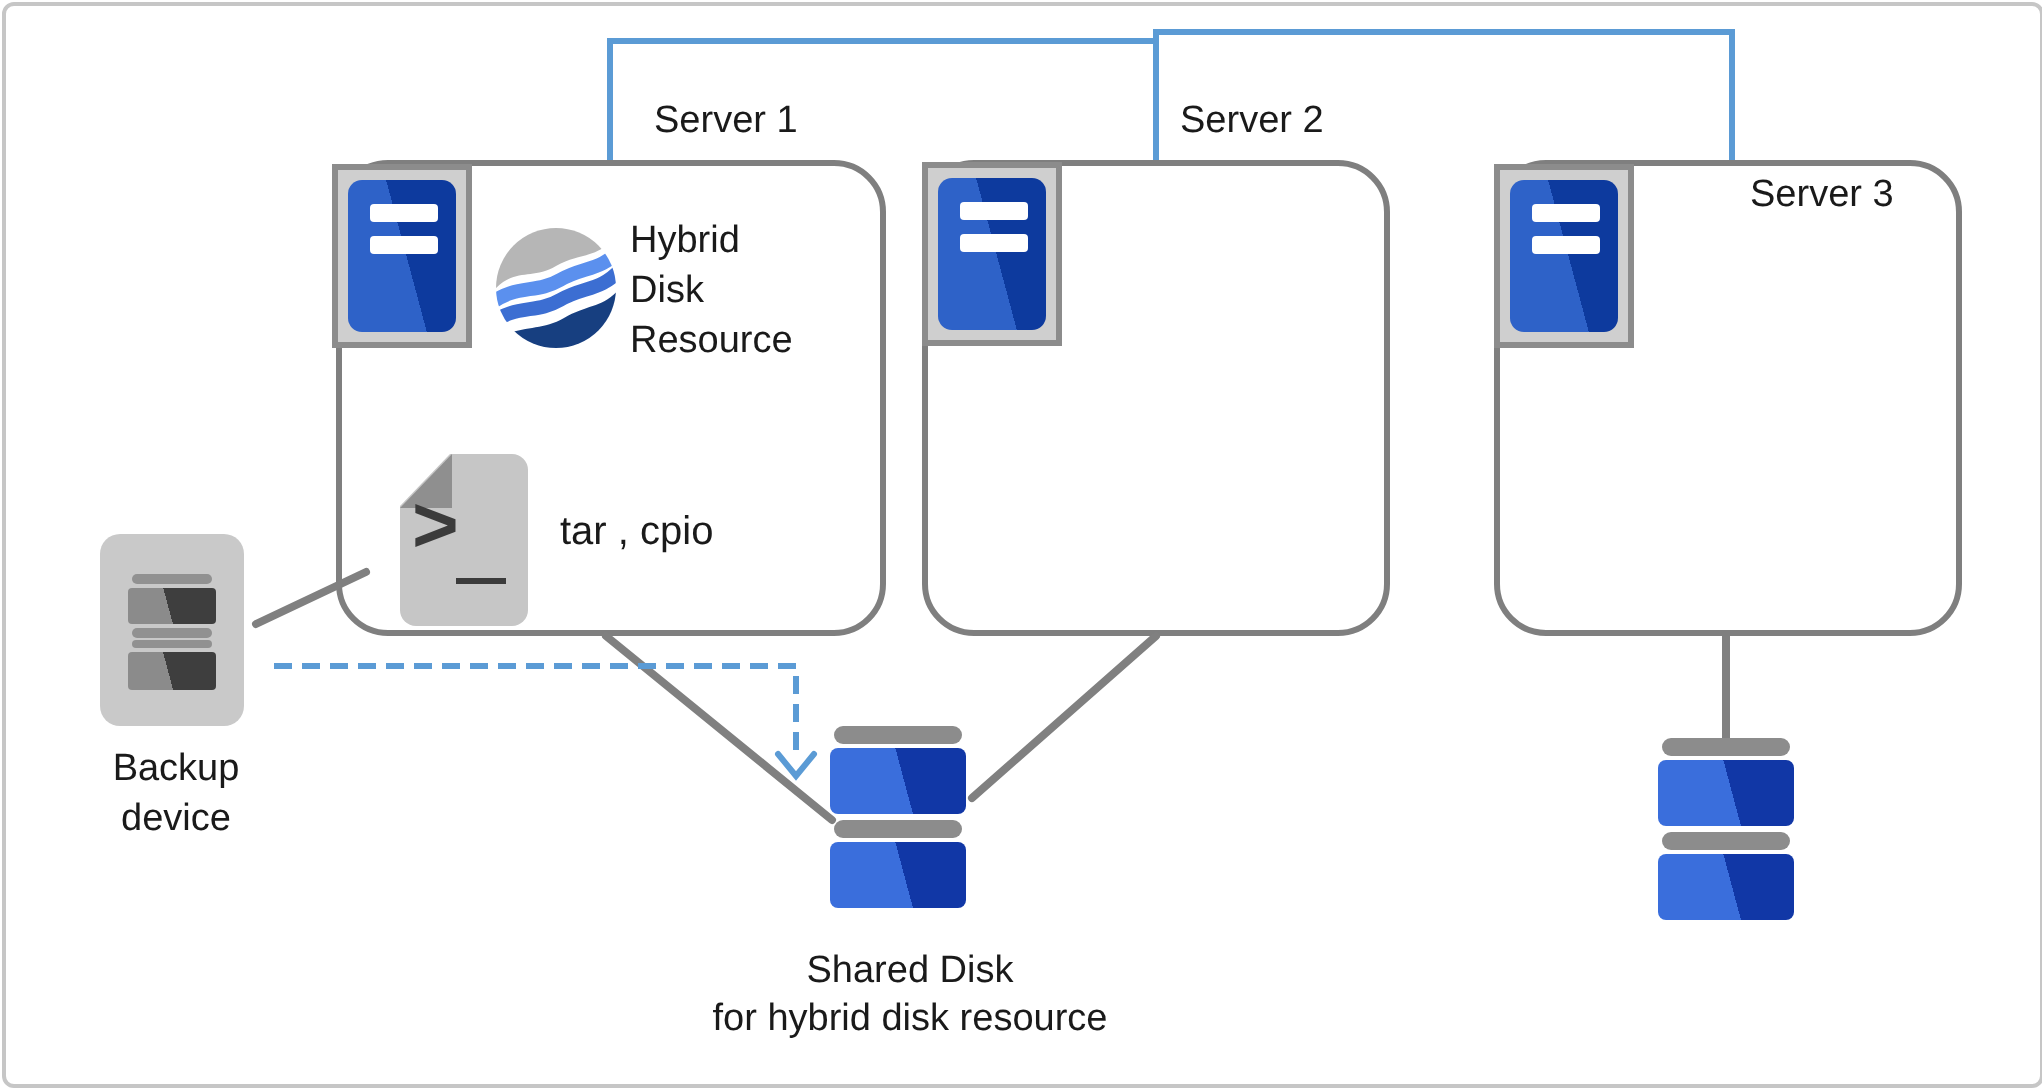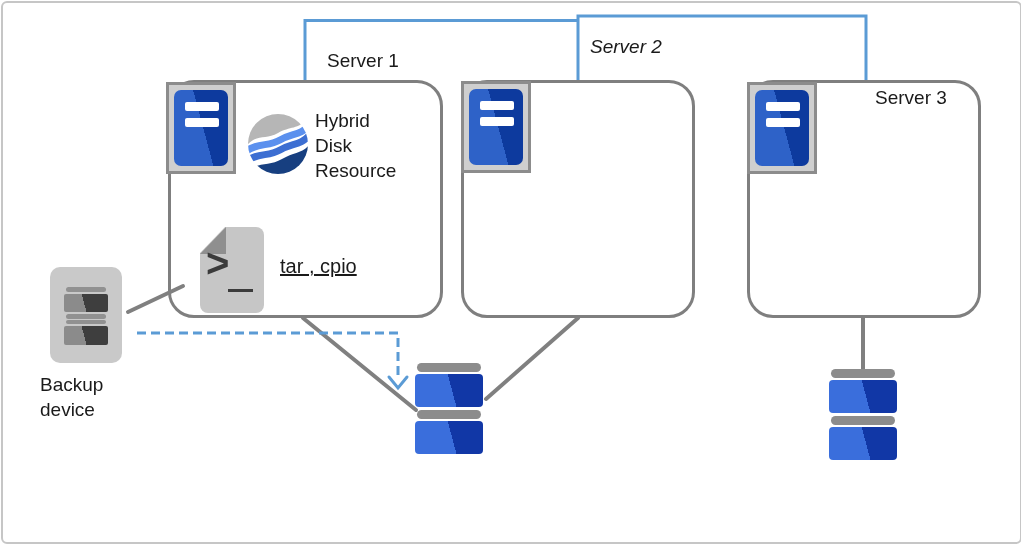--- a/index.html
+++ b/index.html
@@ -12,21 +12,21 @@
     position:absolute;left:1px;top:1px;width:1017px;height:539px;
     border:2px solid #c6c6c6;border-radius:6px;pointer-events:none;
   }
   
   .server-box{
     position:absolute;top:80px;height:238px;background:#ffffff;
     border:3px solid #7f7f7f;border-radius:26px;box-sizing:border-box;
   }
   .label{position:absolute;font-size:19px;line-height:22px;white-space:nowrap;}
   .label-wrap{position:absolute;font-size:19px;line-height:24px;white-space:normal;}
-  .center{}
+  .center{text-align:center;}
 
   
   .server-icon{
     position:absolute;width:70px;height:92px;background:#cfcfcf;
     border:3px solid #8c8c8c;box-sizing:border-box;
   }
   .server-screen{
     position:absolute;left:5px;top:5px;width:54px;height:76px;border-radius:7px;
     background:linear-gradient(75deg,#2e62c8 0 53%,#0d3a9e 53%);
   }
@@ -86,21 +86,21 @@
     <path d="M128,312 L183,286" fill="none" stroke="#808080" stroke-width="4" stroke-linecap="round"></path>
     <path d="M303,318 L416,410" fill="none" stroke="#808080" stroke-width="4" stroke-linecap="round"></path>
     <path d="M578,318 L486,399" fill="none" stroke="#808080" stroke-width="4" stroke-linecap="round"></path>
     <path d="M863,318 L863,370" fill="none" stroke="#808080" stroke-width="4"></path>
 
     <path d="M137,333 L398,333 L398,376" fill="none" stroke="#5B9BD5" stroke-width="3" stroke-dasharray="9 5"></path>
     <path d="M389,377 L398,388 L407,377" fill="none" stroke="#5B9BD5" stroke-width="3" stroke-linecap="round"></path>
   </svg>
 
   <div class="label" style="left:327px;top:50px;">Server 1</div>
-  <div class="label" style="left:590px;top:36px;font-style:italic;">Server 2</div>
+  <div class="label" style="left:590px;top:50px;">Server 2</div>
   <div class="label" style="left:875px;top:50px;margin-top:37px;">Server 3</div>
 
   <div class="server-icon" style="left:166px;top:82px;">
     <div class="server-screen">
       <div class="server-bar b1"></div>
       <div class="server-bar b2"></div>
     </div>
   </div>
   <div class="server-icon" style="left:461px;top:81px;">
     <div class="server-screen">
@@ -129,37 +129,41 @@
       <path d="M0,56 C12,48 22,52 34,45 C46,38 54,40 62,30 L62,62 L0,62 Z" fill="#173f80"></path>
     </g>
   </svg>
   <div class="label-wrap" style="left:315px;top:108px;width:70px;line-height:25px;">Hybrid Disk Resource</div>
 
   <div class="doc">
     <div class="fold"></div>
     <div class="prompt">&gt;</div>
     <div class="underscore"></div>
   </div>
-  <div class="label" style="left:280px;top:255px;font-size:20px;text-decoration:underline;">tar , cpio</div>
+  <div class="label" style="left:280px;top:255px;font-size:20px;">tar , cpio</div>
 
   <div class="backup">
     <div class="vent" style="top:20px;"></div>
     <div class="slot" style="top:27px;"></div>
     <div class="vent" style="top:47px;"></div>
     <div class="vent" style="top:53px;height:4px;"></div>
     <div class="slot" style="top:59px;height:19px;"></div>
   </div>
   <div class="label-wrap center" style="left:40px;top:372px;width:96px;line-height:25px;">Backup device</div>
 
   <div class="disk" style="left:415px;top:363px;">
     <div class="cap"></div>
     <div class="platter"></div>
     <div class="cap mid"></div>
     <div class="platter"></div>
   </div>
+  <div class="label-wrap center" style="left:330px;top:474px;width:250px;">
+    <div>Shared Disk</div>
+    <div>for hybrid disk resource</div>
+  </div>
 
   <div class="disk" style="left:829px;top:369px;">
     <div class="cap"></div>
     <div class="platter"></div>
     <div class="cap mid"></div>
     <div class="platter"></div>
   </div>
 
   <div class="outer-border"></div>
 </div>

